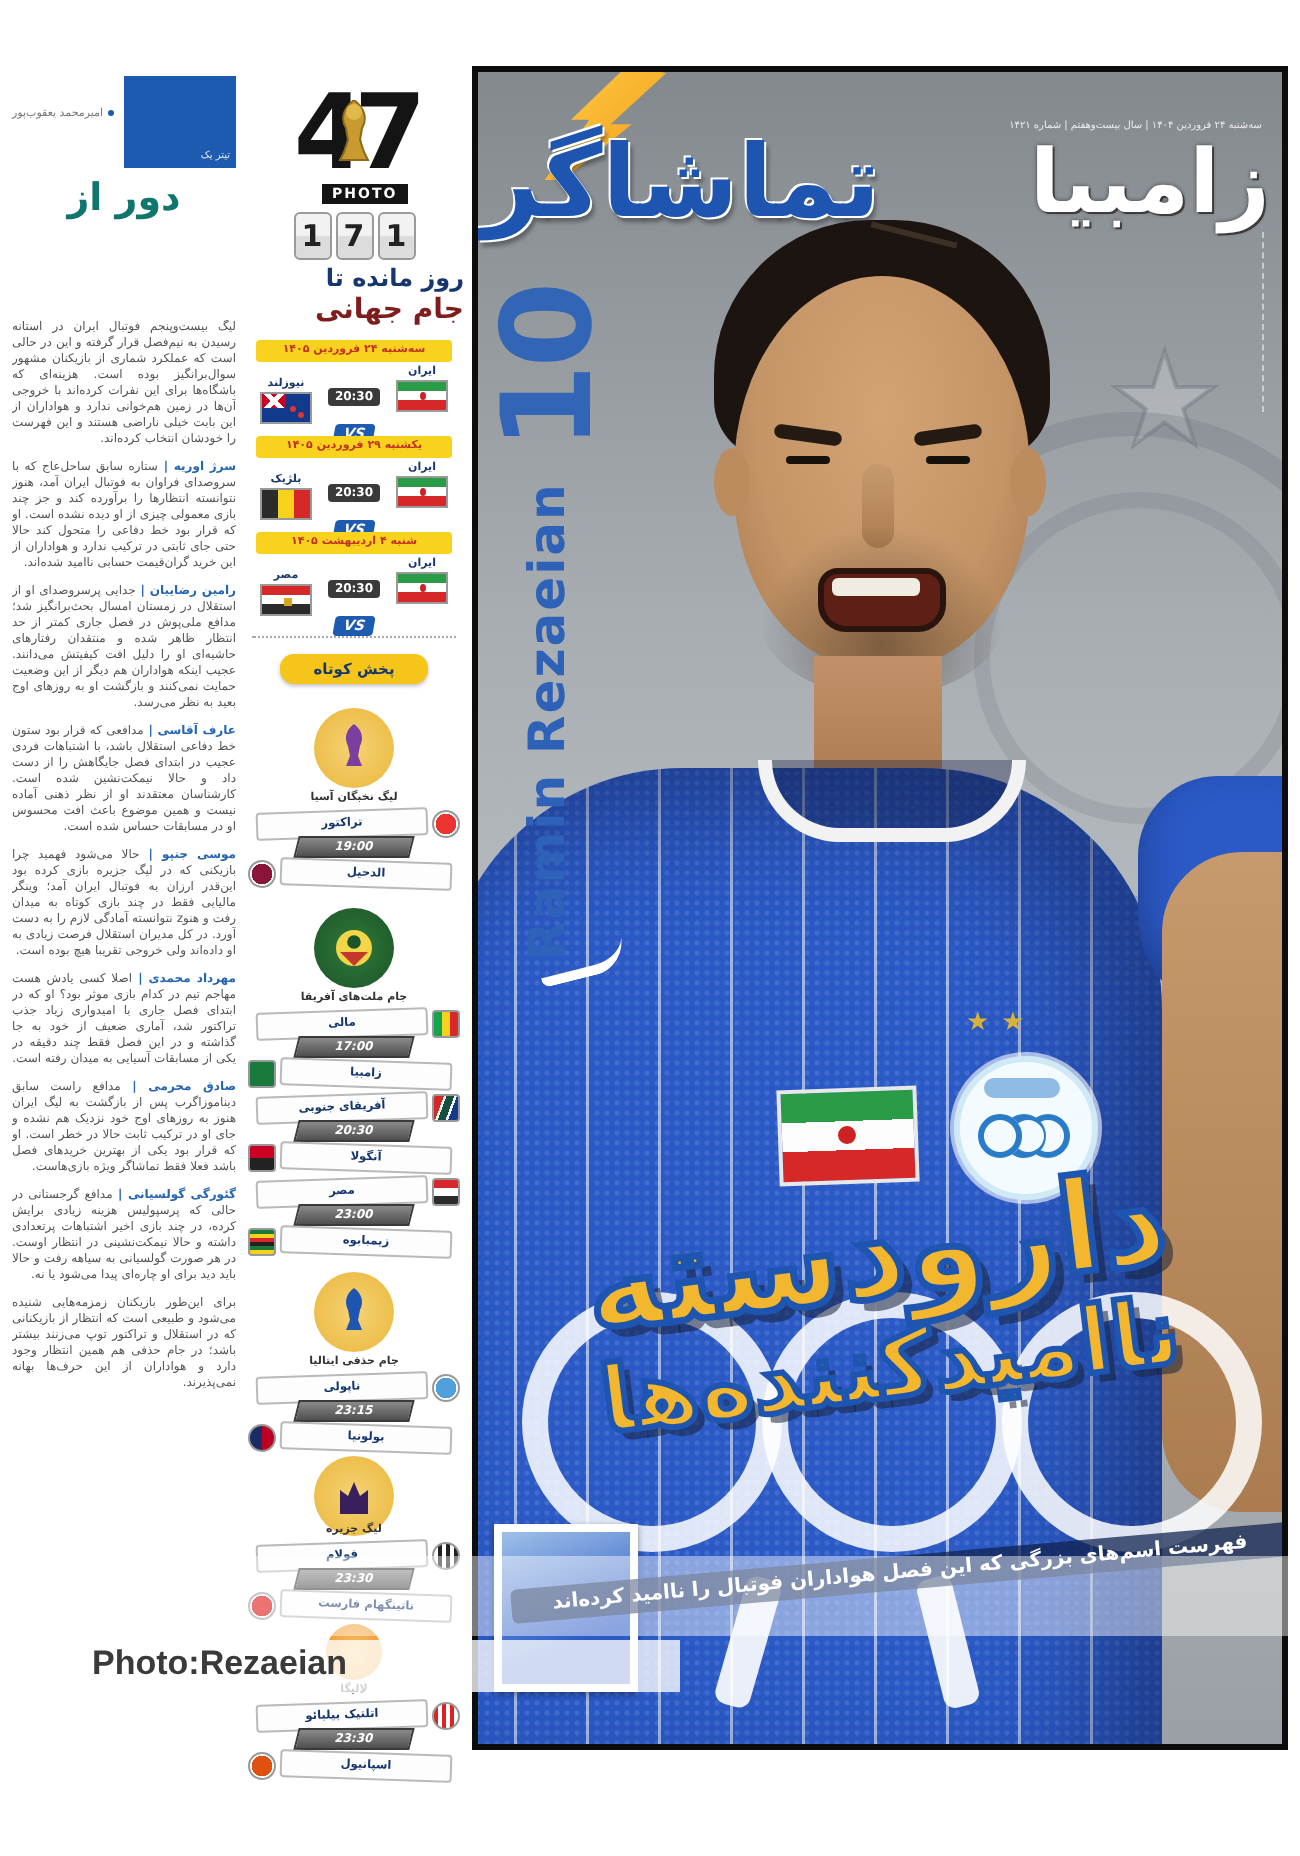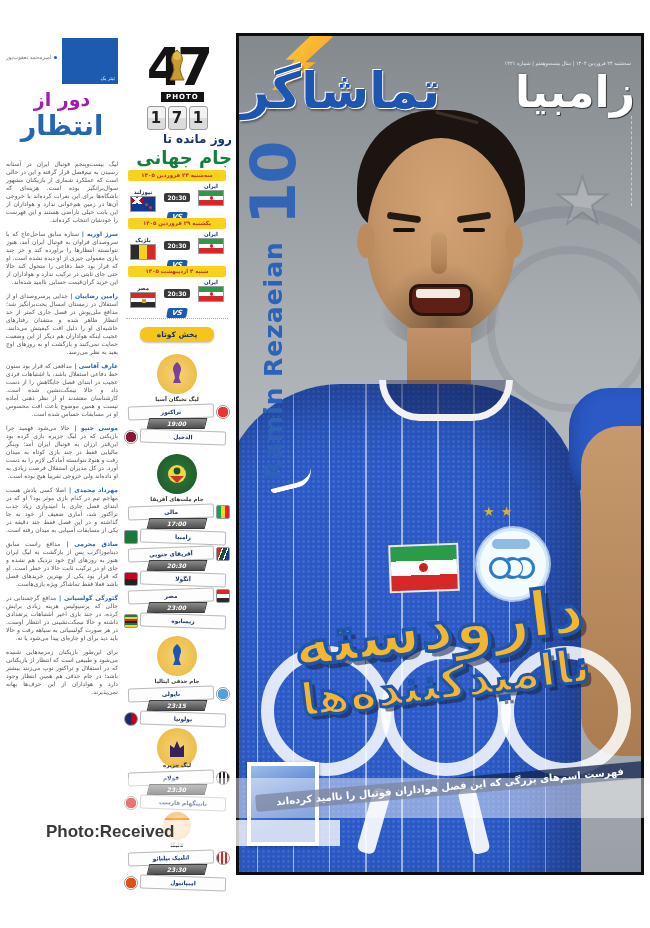--- a/index.html
+++ b/index.html
@@ -7,41 +7,41 @@
         font-family:"DejaVu Sans",sans-serif;}
   .abs{position:absolute;}
 
   
   #left-col{left:6px;top:36px;width:112px;height:880px;direction:rtl;}
   .kicker-row{position:absolute;top:2px;right:0;width:112px;height:48px;}
   .kicker-box{position:absolute;right:0;top:0;width:56px;height:46px;background:#1d5bb0;}
   .kicker-label{position:absolute;right:3px;bottom:3px;color:#fff;font-size:5px;opacity:.9;}
   .author{position:absolute;left:0;top:16px;width:52px;font-size:5.5px;color:#777;text-align:left;}
   .author-dot{display:inline-block;width:3px;height:3px;border-radius:50%;background:#1d5bb0;margin-left:2px;}
-  .ttl-black{position:absolute;top:52px;right:0;width:112px;text-align:center;font-size:19px;font-weight:bold;color:#a21caf;}
+  .ttl-black{position:absolute;top:52px;right:0;width:112px;text-align:center;font-size:19px;font-weight:bold;color:#0f766e;}
   .ttl-blue{position:absolute;top:74px;right:0;width:112px;text-align:center;font-size:27px;font-weight:bold;color:#2465b4;}
   #article-flow{position:absolute;top:124px;right:0;width:112px;height:756px;overflow:hidden;
      font-size:6px;line-height:8px;color:#555;text-align:justify;}
   #article-flow p{margin:0 0 6px 0;}
   .sec-title{color:#2465b4;font-weight:bold;}
   .sec-sep{color:#2465b4;font-weight:bold;}
 
   
   #mid-col{left:122px;top:36px;width:110px;height:886px;direction:rtl;}
   .center{}
   
   .fifa26{position:absolute;top:0;left:23px;width:64px;height:68px;text-align:center;}
   .fifa26-num{font-size:52px;font-weight:bold;color:#141414;line-height:62px;letter-spacing:-6px;font-family:"DejaVu Sans",sans-serif;}
   .fifa-badge{position:absolute;left:16px;bottom:2px;background:#141414;color:#fff;font-size:7px;font-weight:bold;
       padding:1px 5px;letter-spacing:1px;}
   .flip-row{position:absolute;top:70px;left:0;width:110px;text-align:center;text-decoration:underline;}
   .flip{display:inline-block;width:17px;height:22px;margin:0 1px;background:linear-gradient(#f2f2f2 48%,#dcdcdc 52%);
       border:1px solid #9a9a9a;border-radius:3px;color:#222;font-size:15px;font-weight:bold;line-height:22px;}
   .cap1{position:absolute;top:96px;left:0;width:110px;font-size:12px;font-weight:bold;color:#16366e;}
-  .cap2{position:absolute;top:111px;left:0;width:110px;font-size:18px;font-weight:bold;color:#15803d;}
+  .cap2{position:absolute;top:111px;left:0;width:110px;font-size:14px;font-weight:bold;color:#7f1d1d;}
 
   .date-strip{position:absolute;left:6px;width:98px;height:11px;background:#f8d21d;border-radius:2px;
       color:#c03024;font-size:5.5px;font-weight:bold;line-height:11px;text-align:center;}
   .wcfx{position:absolute;left:2px;width:106px;height:32px;}
   .wc-team{position:absolute;top:0;width:34px;text-align:center;}
   .wc-team .lbl{font-size:5.5px;font-weight:bold;color:#16366e;display:block;}
   .wc-flag{display:inline-block;width:24px;height:14px;border:1px solid #999;margin-top:1px;}
   .wc-home{right:2px;} .wc-away{left:2px;top:6px;}
   .wc-center{position:absolute;left:36px;top:2px;width:34px;text-align:center;}
   .wc-time{display:inline-block;background:#3a3a3a;color:#fff;font-size:6px;font-weight:bold;border-radius:2px;padding:1px 3px;}
@@ -177,21 +177,20 @@
 <div id="page">
 
   <div id="left-col" class="abs">
     <div class="kicker-row">
       <div class="kicker-box">
         <span class="kicker-label">تیتر یک</span>
       </div>
       <div class="author"><span class="author-dot"></span><span>امیرمحمد یعقوب‌پور</span></div>
     </div>
     <div class="ttl-black">دور از</div>
-    <div class="ttl-blue">انتظار</div>
     <div id="article-flow">
       <p><span>لیگ بیست‌وپنجم فوتبال ایران در آستانه رسیدن به نیم‌فصل قرار گرفته و این در حالی است که عملکرد شماری از بازیکنان مشهور سوال‌برانگیز بوده است. هزینه‌ای که باشگاه‌ها برای این نفرات کرده‌اند با خروجی آن‌ها در زمین هم‌خوانی ندارد و هواداران از این بابت خیلی ناراضی هستند و این فهرست را خودشان انتخاب کرده‌اند.</span></p>
       <p><span class="sec-title">سرژ اوریه</span><span class="sec-sep"> | </span><span>ستاره سابق ساحل‌عاج که با سروصدای فراوان به فوتبال ایران آمد، هنوز نتوانسته انتظارها را برآورده کند و جز چند بازی معمولی چیزی از او دیده نشده است. او که قرار بود خط دفاعی را متحول کند حالا حتی جای ثابتی در ترکیب ندارد و هواداران از این خرید گران‌قیمت حسابی ناامید شده‌اند.</span></p>
       <p><span class="sec-title">رامین رضاییان</span><span class="sec-sep"> | </span><span>جدایی پرسروصدای او از استقلال در زمستان امسال بحث‌برانگیز شد؛ مدافع ملی‌پوش در فصل جاری کمتر از حد انتظار ظاهر شده و منتقدان رفتارهای حاشیه‌ای او را دلیل افت کیفیتش می‌دانند. عجیب اینکه هواداران هم دیگر از این وضعیت حمایت نمی‌کنند و بازگشت او به روزهای اوج بعید به نظر می‌رسد.</span></p>
       <p><span class="sec-title">عارف آقاسی</span><span class="sec-sep"> | </span><span>مدافعی که قرار بود ستون خط دفاعی استقلال باشد، با اشتباهات فردی عجیب در ابتدای فصل جایگاهش را از دست داد و حالا نیمکت‌نشین شده است. کارشناسان معتقدند او از نظر ذهنی آماده نیست و همین موضوع باعث افت محسوس او در مسابقات حساس شده است.</span></p>
       <p><span class="sec-title">موسی جنپو</span><span class="sec-sep"> | </span><span>حالا می‌شود فهمید چرا بازیکنی که در لیگ جزیره بازی کرده بود این‌قدر ارزان به فوتبال ایران آمد؛ وینگر مالیایی فقط در چند بازی کوتاه به میدان رفت و هنوz نتوانسته آمادگی لازم را به دست آورد. در کل مدیران استقلال فرصت زیادی به او داده‌اند ولی خروجی تقریبا هیچ بوده است.</span></p>
       <p><span class="sec-title">مهرداد محمدی</span><span class="sec-sep"> | </span><span>اصلا کسی یادش هست مهاجم تیم در کدام بازی موثر بود؟ او که در ابتدای فصل جاری با امیدواری زیاد جذب تراکتور شد، آماری ضعیف از خود به جا گذاشته و در این فصل فقط چند دقیقه در یکی از مسابقات آسیایی به میدان رفته است.</span></p>
       <p><span class="sec-title">صادق محرمی</span><span class="sec-sep"> | </span><span>مدافع راست سابق دیناموزاگرب پس از بازگشت به لیگ ایران هنوز به روزهای اوج خود نزدیک هم نشده و جای او در ترکیب ثابت حالا در خطر است. او که قرار بود یکی از بهترین خریدهای فصل باشد فعلا فقط تماشاگر ویژه بازی‌هاست.</span></p>
       <p><span class="sec-title">گئورگی گولسیانی</span><span class="sec-sep"> | </span><span>مدافع گرجستانی در حالی که پرسپولیس هزینه زیادی برایش کرده، در چند بازی اخیر اشتباهات پرتعدادی داشته و حالا نیمکت‌نشینی در انتظار اوست. در هر صورت گولسیانی به سیاهه رفت و حالا باید دید برای او چاره‌ای پیدا می‌شود یا نه.</span></p>
       <p><span>برای این‌طور بازیکنان زمزمه‌هایی شنیده می‌شود و طبیعی است که انتظار از بازیکنانی که در استقلال و تراکتور توپ می‌زنند بیشتر باشد؛ در جام حذفی هم همین انتظار وجود دارد و هواداران از این حرف‌ها بهانه نمی‌پذیرند.</span></p>
@@ -398,15 +397,15 @@
 
     <div class="headline">
       <div class="hl1">دارودسته</div>
       <div class="hl2">ناامیدکننده‌ها</div>
     </div>
     <div class="subhead">فهرست اسم‌های بزرگی که این فصل هواداران فوتبال را ناامید کرده‌اند</div>
   </div>
 
   <div id="wm-band1" class="abs"></div>
   <div id="wm-band2" class="abs"></div>
-  <div id="wm-small" class="abs">Photo:Received</div>
+  <div id="wm-small" class="abs">Photo:Rezaeian</div>
 
 </div>
 
 </body></html>

